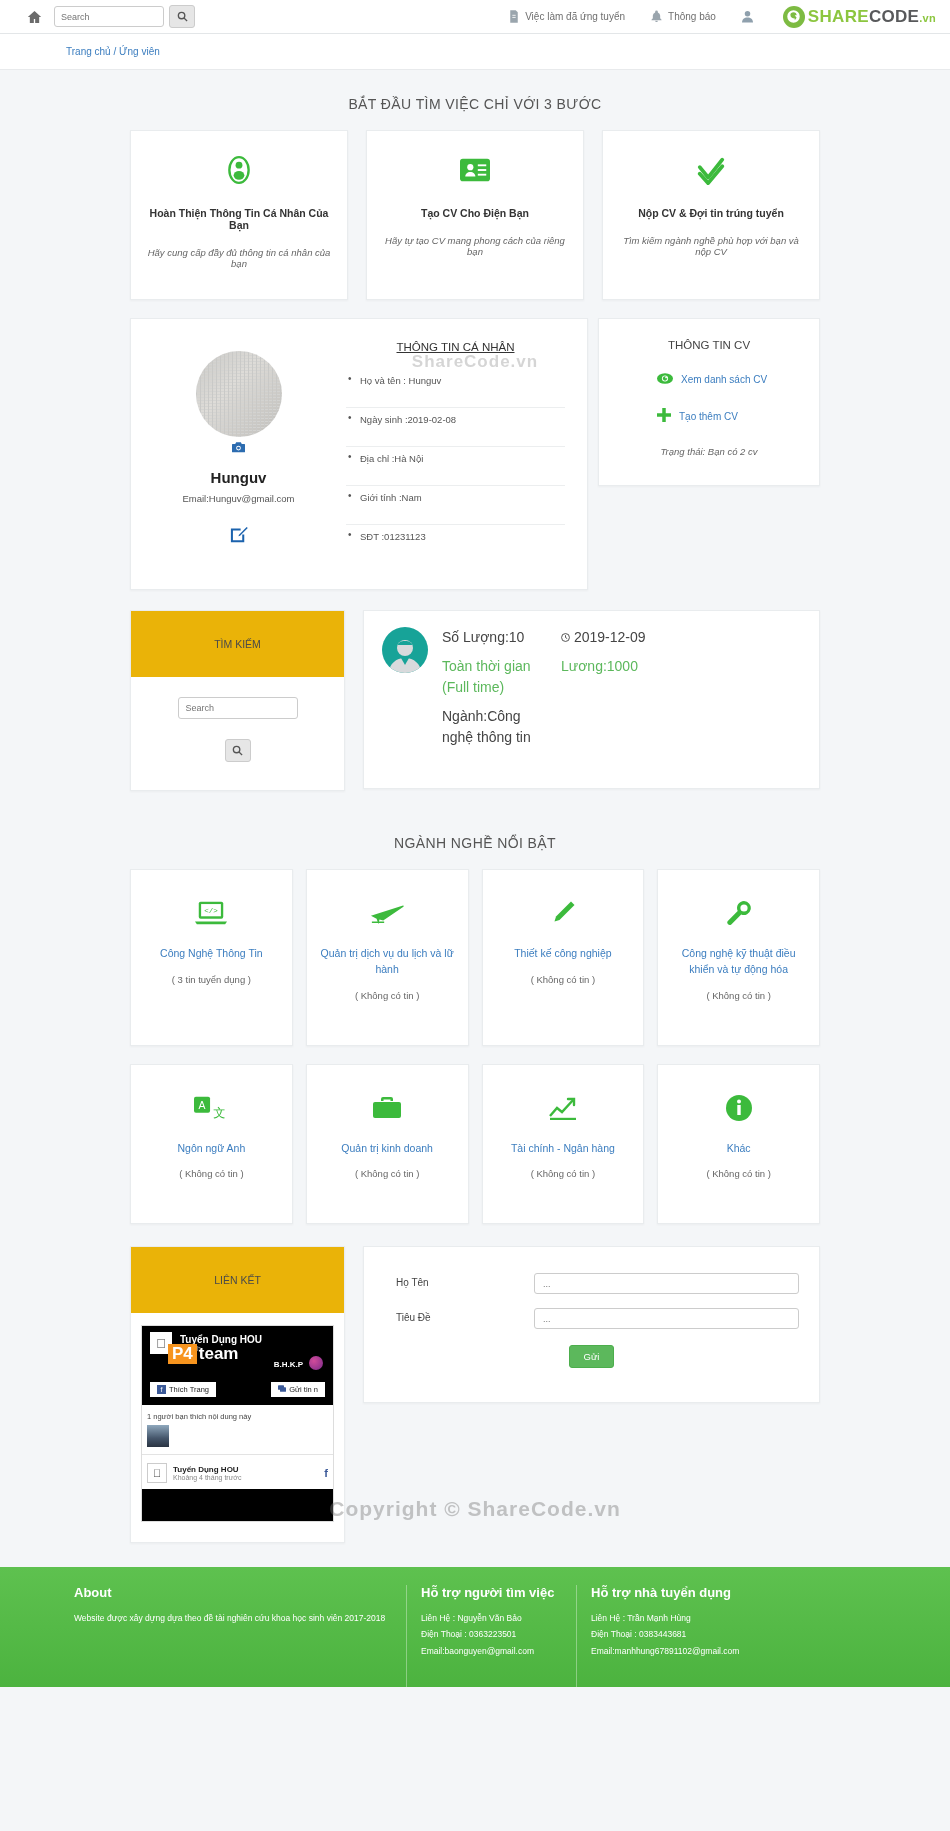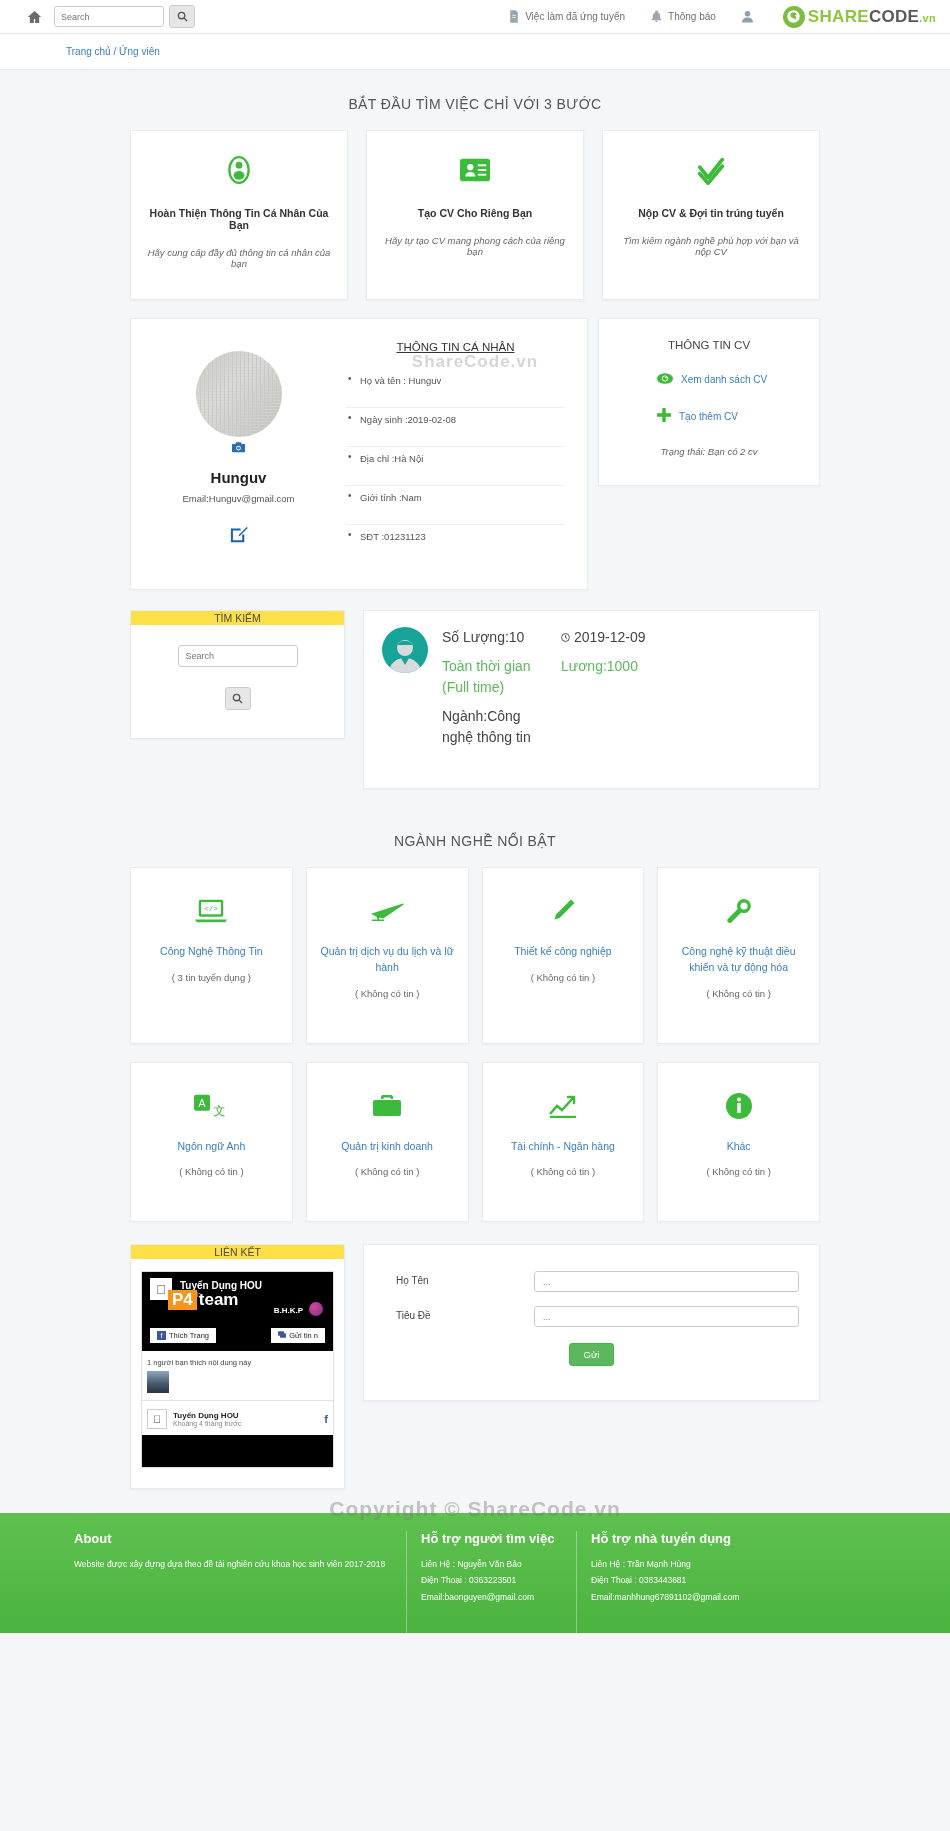--- a/index.html
+++ b/index.html
@@ -117,22 +117,22 @@
 
   .cv-card { width: 222px; padding: 20px 0 28px; text-align: center; }
   .cv-title { font-size: 11.5px; color: #444; margin-bottom: 22px; }
   .cv-link { display: flex; align-items: center; gap: 8px; justify-content: flex-start;
              padding-left: 58px; font-size: 10px; color: #3b7dbf; margin-bottom: 22px; cursor: pointer; }
   .cv-status { font-size: 9.5px; font-style: italic; color: #666; }
 
   
   .sj-row { display: flex; gap: 18px; margin-top: 20px; align-items: flex-start; }
   .panel-head {
-    background: #fde047; text-align: center;
-    font-size: 10.5px; color: #4a4a4a; padding: 1px 0;
+    background: #eab308; text-align: center;
+    font-size: 10.5px; color: #4a4a4a; padding: 27px 0;
   }
   .search-panel { width: 215px; }
   .search-body { background: #fff; padding: 20px 0 28px; text-align: center; }
   .search-inp {
     width: 120px; height: 22px; border: 1px solid #ccc; border-radius: 3px;
     font-size: 9px; padding: 0 7px; color: #555; outline: none;
     font-family: "Liberation Sans", sans-serif;
   }
   .search-go {
     margin: 20px auto 0; width: 26px; height: 23px;
@@ -329,21 +329,21 @@
       <div class="step-icon">
         <svg width="30" height="24" viewBox="0 0 32 24">
             <rect width="32" height="24" rx="3" fill="#3cba3c"></rect>
           <circle cx="11" cy="9" r="3.3" fill="#fff"></circle>
             <path d="M5.6 19c0-3.2 2.4-5 5.4-5s5.4 1.8 5.4 5z" fill="#fff"></path>
           <rect x="19" y="6" width="9" height="2" fill="#fff"></rect>
             <rect x="19" y="11" width="9" height="2" fill="#fff"></rect>
             <rect x="19" y="16" width="9" height="2" fill="#fff"></rect>
           </svg>
       </div>
-      <div class="step-title">Tạo CV Cho Riêng Bạn</div>
+      <div class="step-title">Tạo CV Cho Điện Bạn</div>
       <div class="step-desc">Hãy tự tạo CV mang phong cách của riêng bạn</div>
     </div>
 
     <div class="card step">
       <div class="step-icon">
         <svg width="30" height="30" viewBox="0 0 32 32" fill="none" stroke="#3cba3c" stroke-width="4" stroke-linecap="round" stroke-linejoin="round">
           <polyline points="4,13 13,24 28,5"></polyline>
             <polyline points="4,20 13,30 28,12"></polyline>
           </svg>
       </div>

